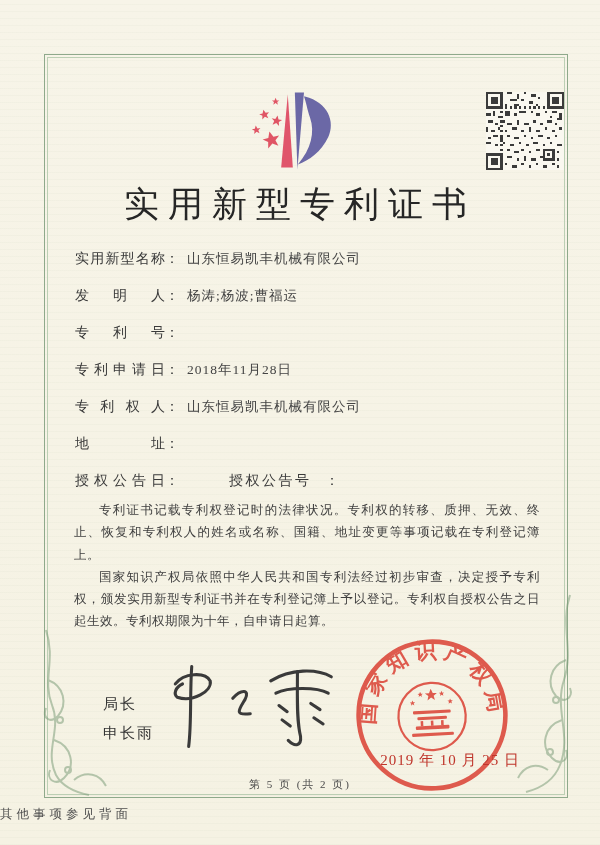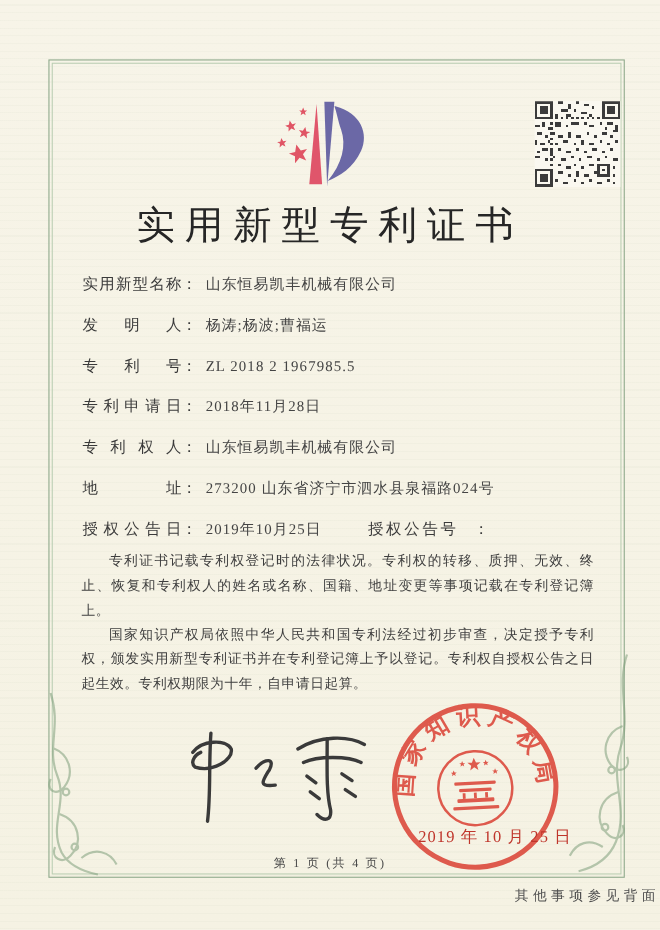--- a/index.html
+++ b/index.html
@@ -62,21 +62,21 @@
   .seal{position:absolute;left:353px;top:636px;width:158px;height:158px;opacity:0.9;transform:rotate(-3deg);}
   .seal-date{
     position:absolute;left:360px;top:751px;width:180px;
     font-size:15px;color:#bf352b;letter-spacing:1px;z-index:5;text-align:center;
   }
   .page-info{
     position:absolute;left:0;top:777px;width:600px;text-align:center;
     font-size:11px;color:#4a4a4a;letter-spacing:2px;
   }
   .back-note{
-    position:absolute;left:0;top:806px;width:600px;text-align:right;
+    position:absolute;left:0;top:806px;width:600px;text-align:left;
     font-size:12.5px;color:#4e4e4e;letter-spacing:4px;
   }
   .orn{position:absolute;pointer-events:none;}
   .orn-bl{left:34px;top:620px;width:100px;height:180px;}
   .orn-br{left:512px;top:590px;width:70px;height:210px;}
 </style>
 </head>
 <body>
 
 <div class="page">
@@ -236,53 +236,54 @@
         <span class="fvalue">山东恒易凯丰机械有限公司</span>
     </div>
     <div class="frow">
       <span class="flabel">发明人</span>
         <span class="fcolon">：</span>
         <span class="fvalue">杨涛;杨波;曹福运</span>
     </div>
     <div class="frow">
       <span class="flabel">专利号</span>
         <span class="fcolon">：</span>
-        <span class="fvalue">ZL 2018 2 1967985.5</span>
     </div>
     <div class="frow">
       <span class="flabel">专利申请日</span>
         <span class="fcolon">：</span>
         <span class="fvalue">2018年11月28日</span>
     </div>
     <div class="frow">
       <span class="flabel">专利权人</span>
         <span class="fcolon">：</span>
         <span class="fvalue">山东恒易凯丰机械有限公司</span>
     </div>
     <div class="frow">
       <span class="flabel">地址</span>
         <span class="fcolon">：</span>
-        <span class="fvalue">273200 山东省济宁市泗水县泉福路024号</span>
     </div>
     <div class="frow">
       <span class="flabel">授权公告日</span>
         <span class="fcolon">：</span>
-        <span class="fvalue">2019年10月25日</span>
       <span class="pair2">
         <span class="flabel">授权公告号</span>
           <span class="fcolon">：</span>
       </span>
     </div>
   </div>
 
   <div class="body-text">
     <p>专利证书记载专利权登记时的法律状况。专利权的转移、质押、无效、终止、恢复和专利权人的姓名或名称、国籍、地址变更等事项记载在专利登记簿上。</p>
     <p>国家知识产权局依照中华人民共和国专利法经过初步审查，决定授予专利权，颁发实用新型专利证书并在专利登记簿上予以登记。专利权自授权公告之日起生效。专利权期限为十年，自申请日起算。</p>
   </div>
 
+  <div class="signoff">
+    <div>局长</div>
+    <div>申长雨</div>
+  </div>
 
   <div class="sig">
     <svg viewBox="0 0 190 95" width="195" height="98" fill="none" stroke="#3a3a3a" stroke-width="3" stroke-linecap="round">
       <path d="M28,10 C26,38 28,64 25,88"></path>
       <path d="M12,27 C20,16 41,15 46,24 C48,34 29,45 14,40 C10,37 12,30 19,27"></path>
       <path d="M68,41 C76,32 85,32 80,42 C74,52 69,58 85,56"></path>
       <path d="M105,24 C124,12 150,12 164,20"></path>
       <path d="M131,15 C131,40 130,62 134,78 C135,87 129,89 122,82"></path>
       <path d="M110,36 C122,30 150,30 161,36"></path>
       <path d="M113,48 l8,6 M144,46 l9,6 M116,62 l8,6 M147,60 l9,6"></path>
@@ -333,16 +334,16 @@
     <svg viewBox="0 0 70 210" width="70" height="210" fill="none" stroke="#7f9f7c" stroke-width="2" opacity="0.55">
       <path d="M58,5 C48,35 62,60 52,90 C42,120 60,145 48,175 C42,190 30,198 14,202"></path>
       <path d="M54,70 C38,76 34,94 44,106 C52,114 62,108 58,98"></path>
       <path d="M50,130 C32,136 28,156 40,168 C48,176 58,170 54,160"></path>
       <path d="M36,180 C24,172 12,176 6,188"></path>
       <circle cx="44" cy="110" r="3"></circle>
       <circle cx="38" cy="162" r="3"></circle>
     </svg>
   </div>
 
-  <div class="page-info">第 1 页 (共 4 页)</div>
+  <div class="page-info">第 5 页 (共 2 页)</div>
   <div class="back-note">其他事项参见背面</div>
 
 </div>
 
 </body></html>

